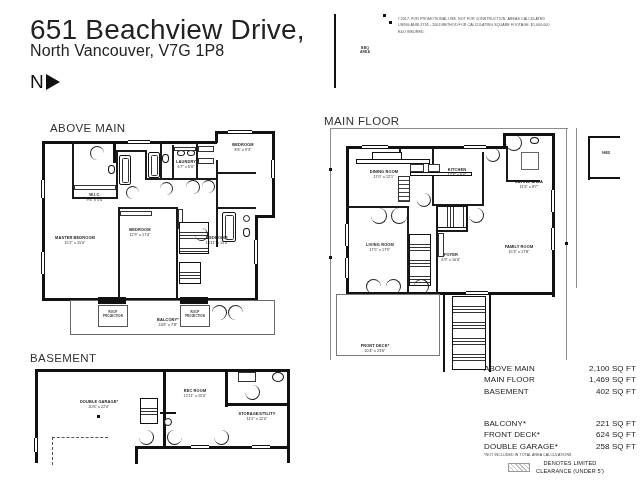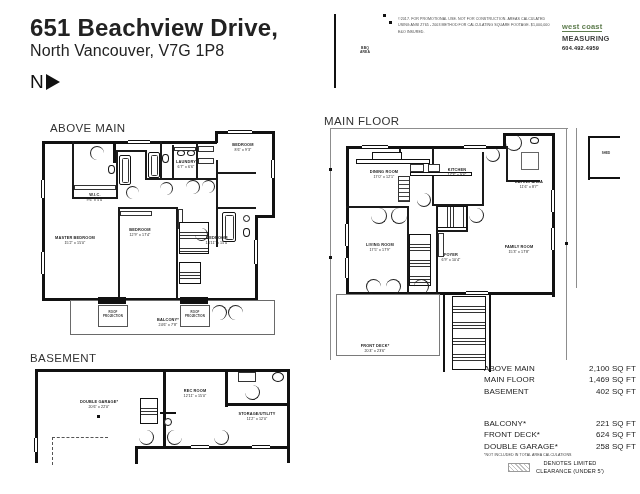--- a/index.html
+++ b/index.html
@@ -6,21 +6,21 @@
   html, body {
     width: 640px; height: 494px;
     background: #ffffff;
     font-family: "Liberation Sans", sans-serif;
     color: #1a1a1a;
     overflow: hidden;
   }
   #page { position: relative; width: 640px; height: 494px; }
 
   
-  .addr1 { position:absolute; left:30px; top:14px; font-size:24px; font-weight:700; letter-spacing:.2px; color:#222; }
+  .addr1 { position:absolute; left:30px; top:14px; font-size:28px; font-weight:400; letter-spacing:.2px; color:#222; }
   .addr2 { position:absolute; left:30px; top:42px; font-size:16px; font-weight:400; letter-spacing:.1px; color:#222; }
   .northwrap { position:absolute; left:30px; top:72px; display:flex; align-items:center; gap:2px; }
   .north-n { font-size:19px; color:#111; line-height:1; }
   .north-arrow { width:0;height:0;border-top:8px solid transparent;border-bottom:8px solid transparent;border-left:14px solid #111; }
 
   
   .legal { position:absolute; left:398px; top:16px; width:152px; font-size:3.6px; line-height:1.75; letter-spacing:.07px; color:#4a4a4a; text-transform:uppercase; }
   .brand { position:absolute; left:562px; top:15px; width:76px; text-align:left; }
   .brand-l1 { font-size:7.5px; font-weight:700; color:#5f7d4f; letter-spacing:.2px; border-bottom:.8px solid #5f7d4f; display:inline-block; }
   .brand-l2 { font-size:7.5px; font-weight:700; color:#444; letter-spacing:.2px; display:block; margin-top:1px;}
@@ -77,25 +77,20 @@
 
   <div class="addr1">651 Beachview Drive,</div>
   <div class="addr2">North Vancouver, V7G 1P8</div>
   <div class="northwrap">
     <span class="north-n">N</span>
     <span class="north-arrow"></span>
   </div>
 
   <div class="legal-dot"></div>
   <div class="legal">©2017. FOR PROMOTIONAL USE. NOT FOR CONSTRUCTION. AREAS CALCULATED USING ANSI Z765 - 2003 METHOD FOR CALCULATING SQUARE FOOTAGE. $1,000,000 E&amp;O INSURED.</div>
-  <div class="brand">
-    <span class="brand-l1">west coast</span>
-    <span class="brand-l2">MEASURING</span>
-    <span class="brand-l3">604.492.4959</span>
-  </div>
 
   <div class="plan">
     <div class="w" style="left:334px;top:14px;width:1.6px;height:74px;"></div>
     <div class="w" style="left:383px;top:14px;width:3px;height:3px;"></div>
     <div class="tiny" style="position:absolute;left:350px;top:46px;width:30px;white-space:pre;">BBQ
 AREA</div>
   </div>
 
   <div class="sect-title" style="left:50px;top:122px;">ABOVE MAIN</div>
 

